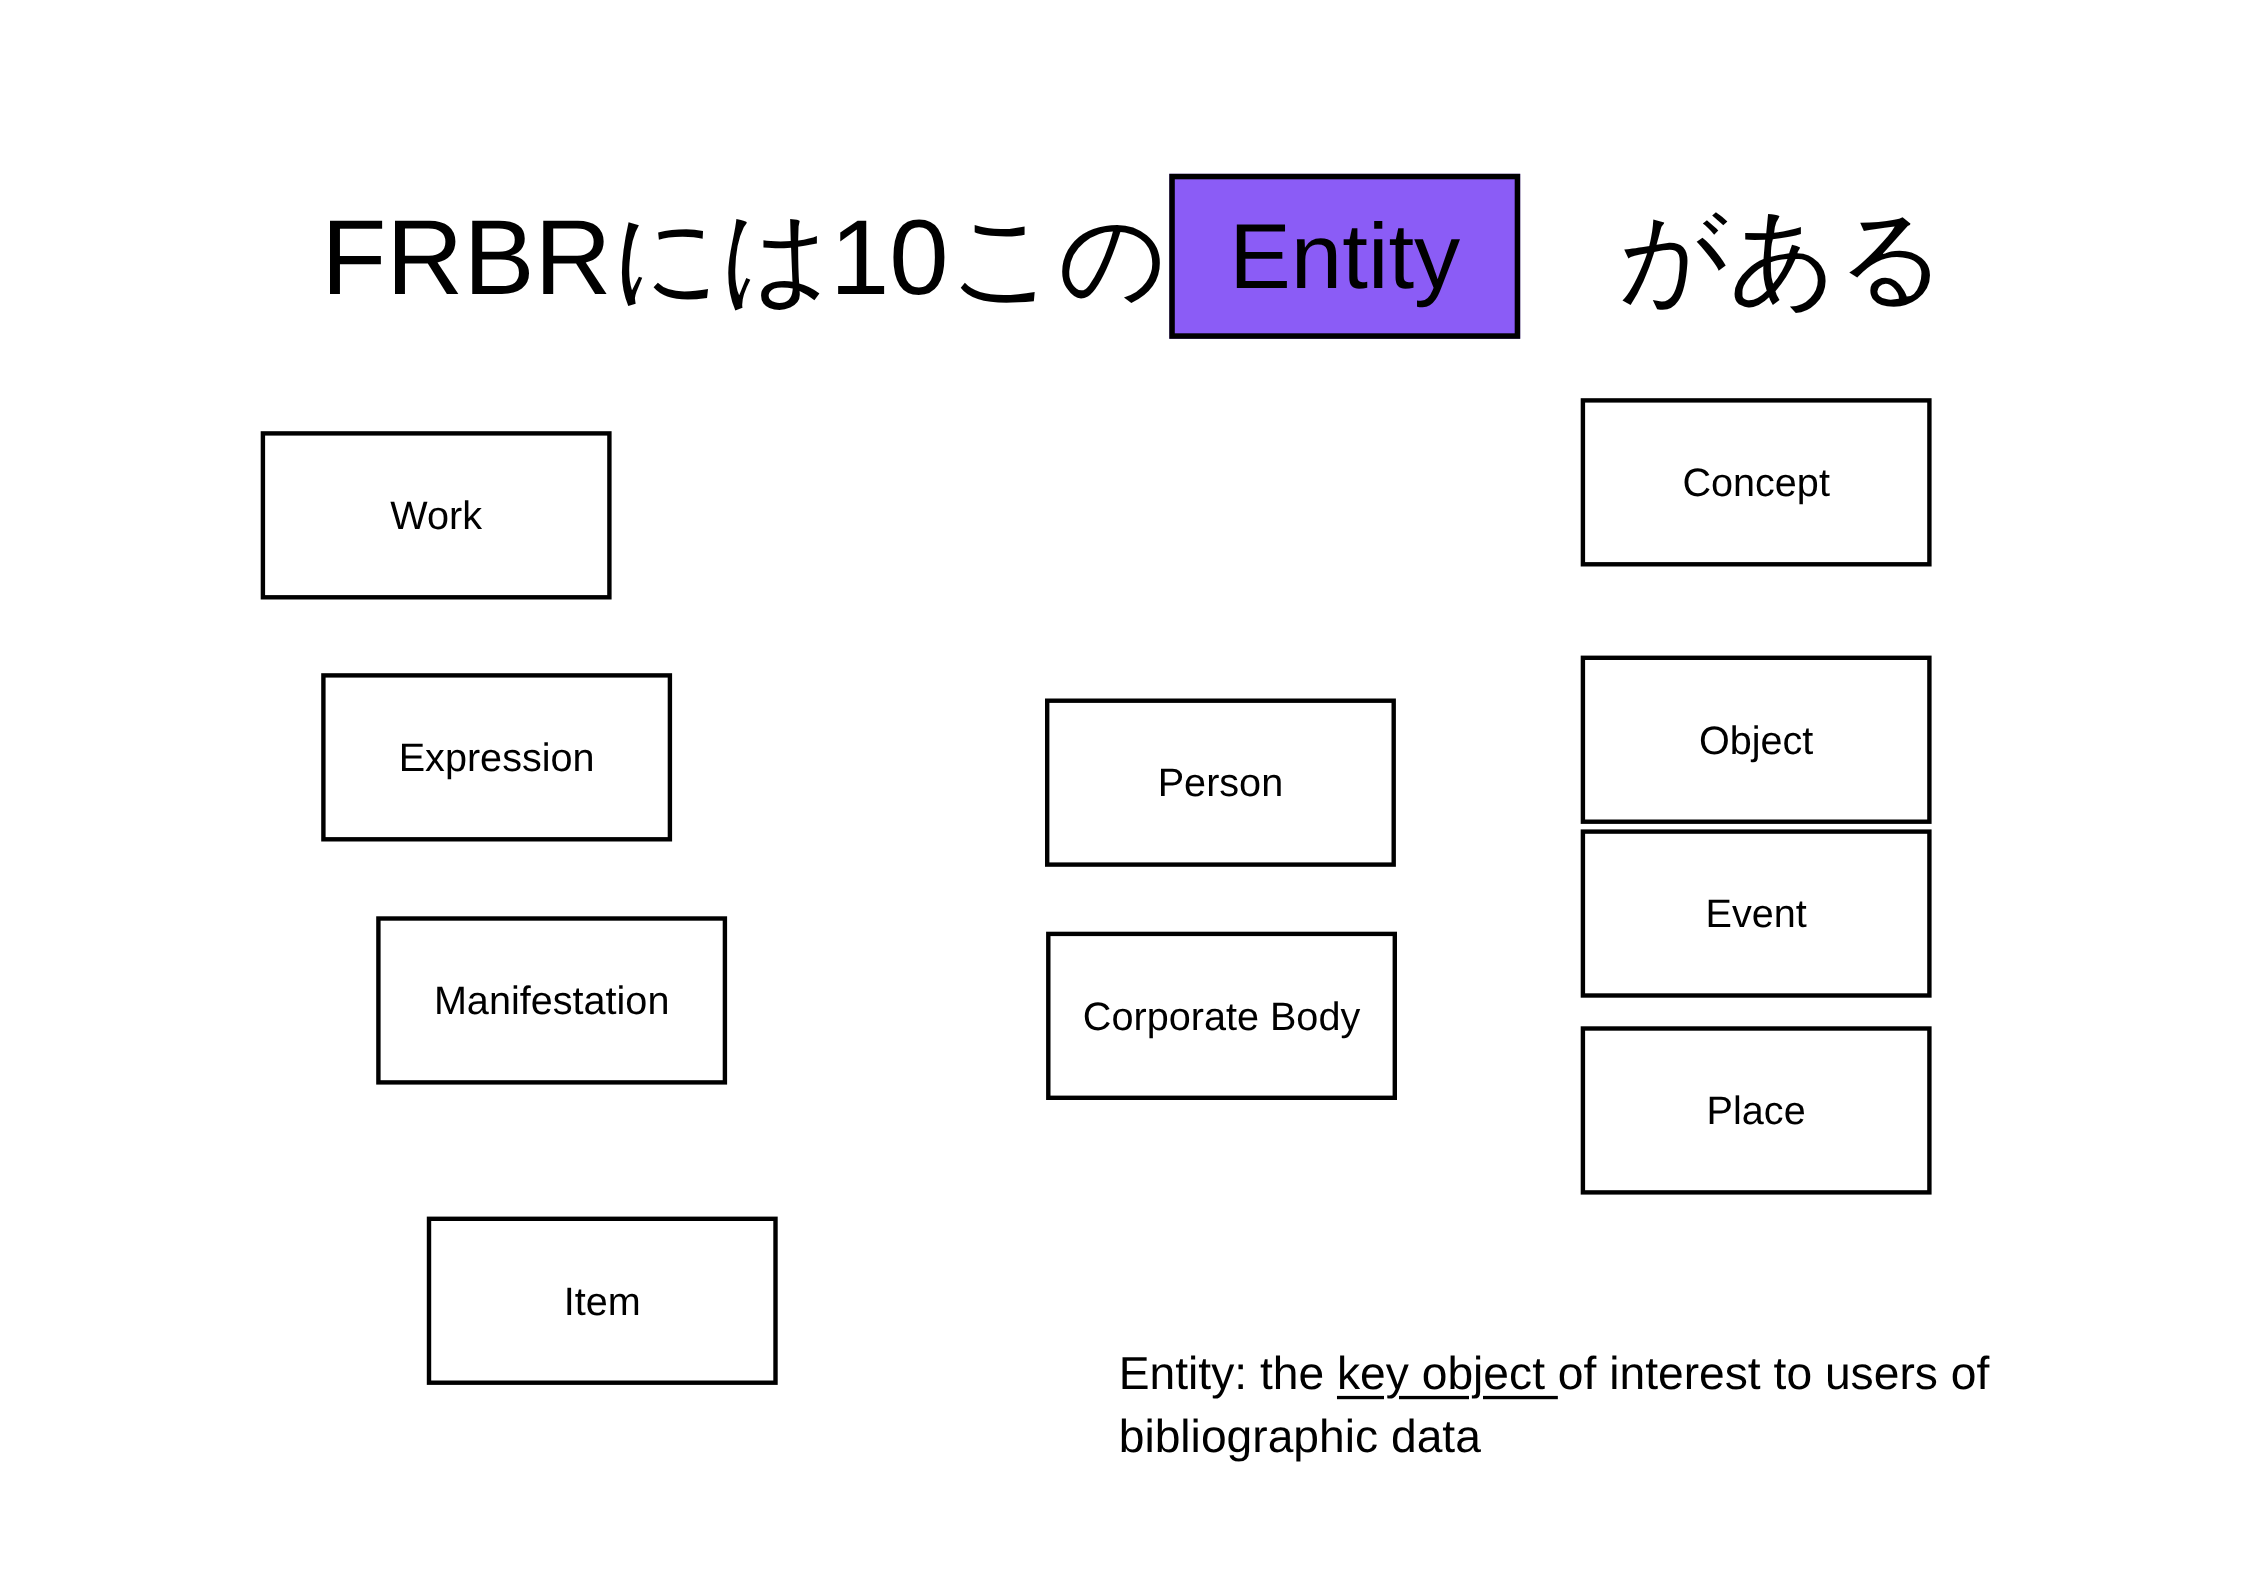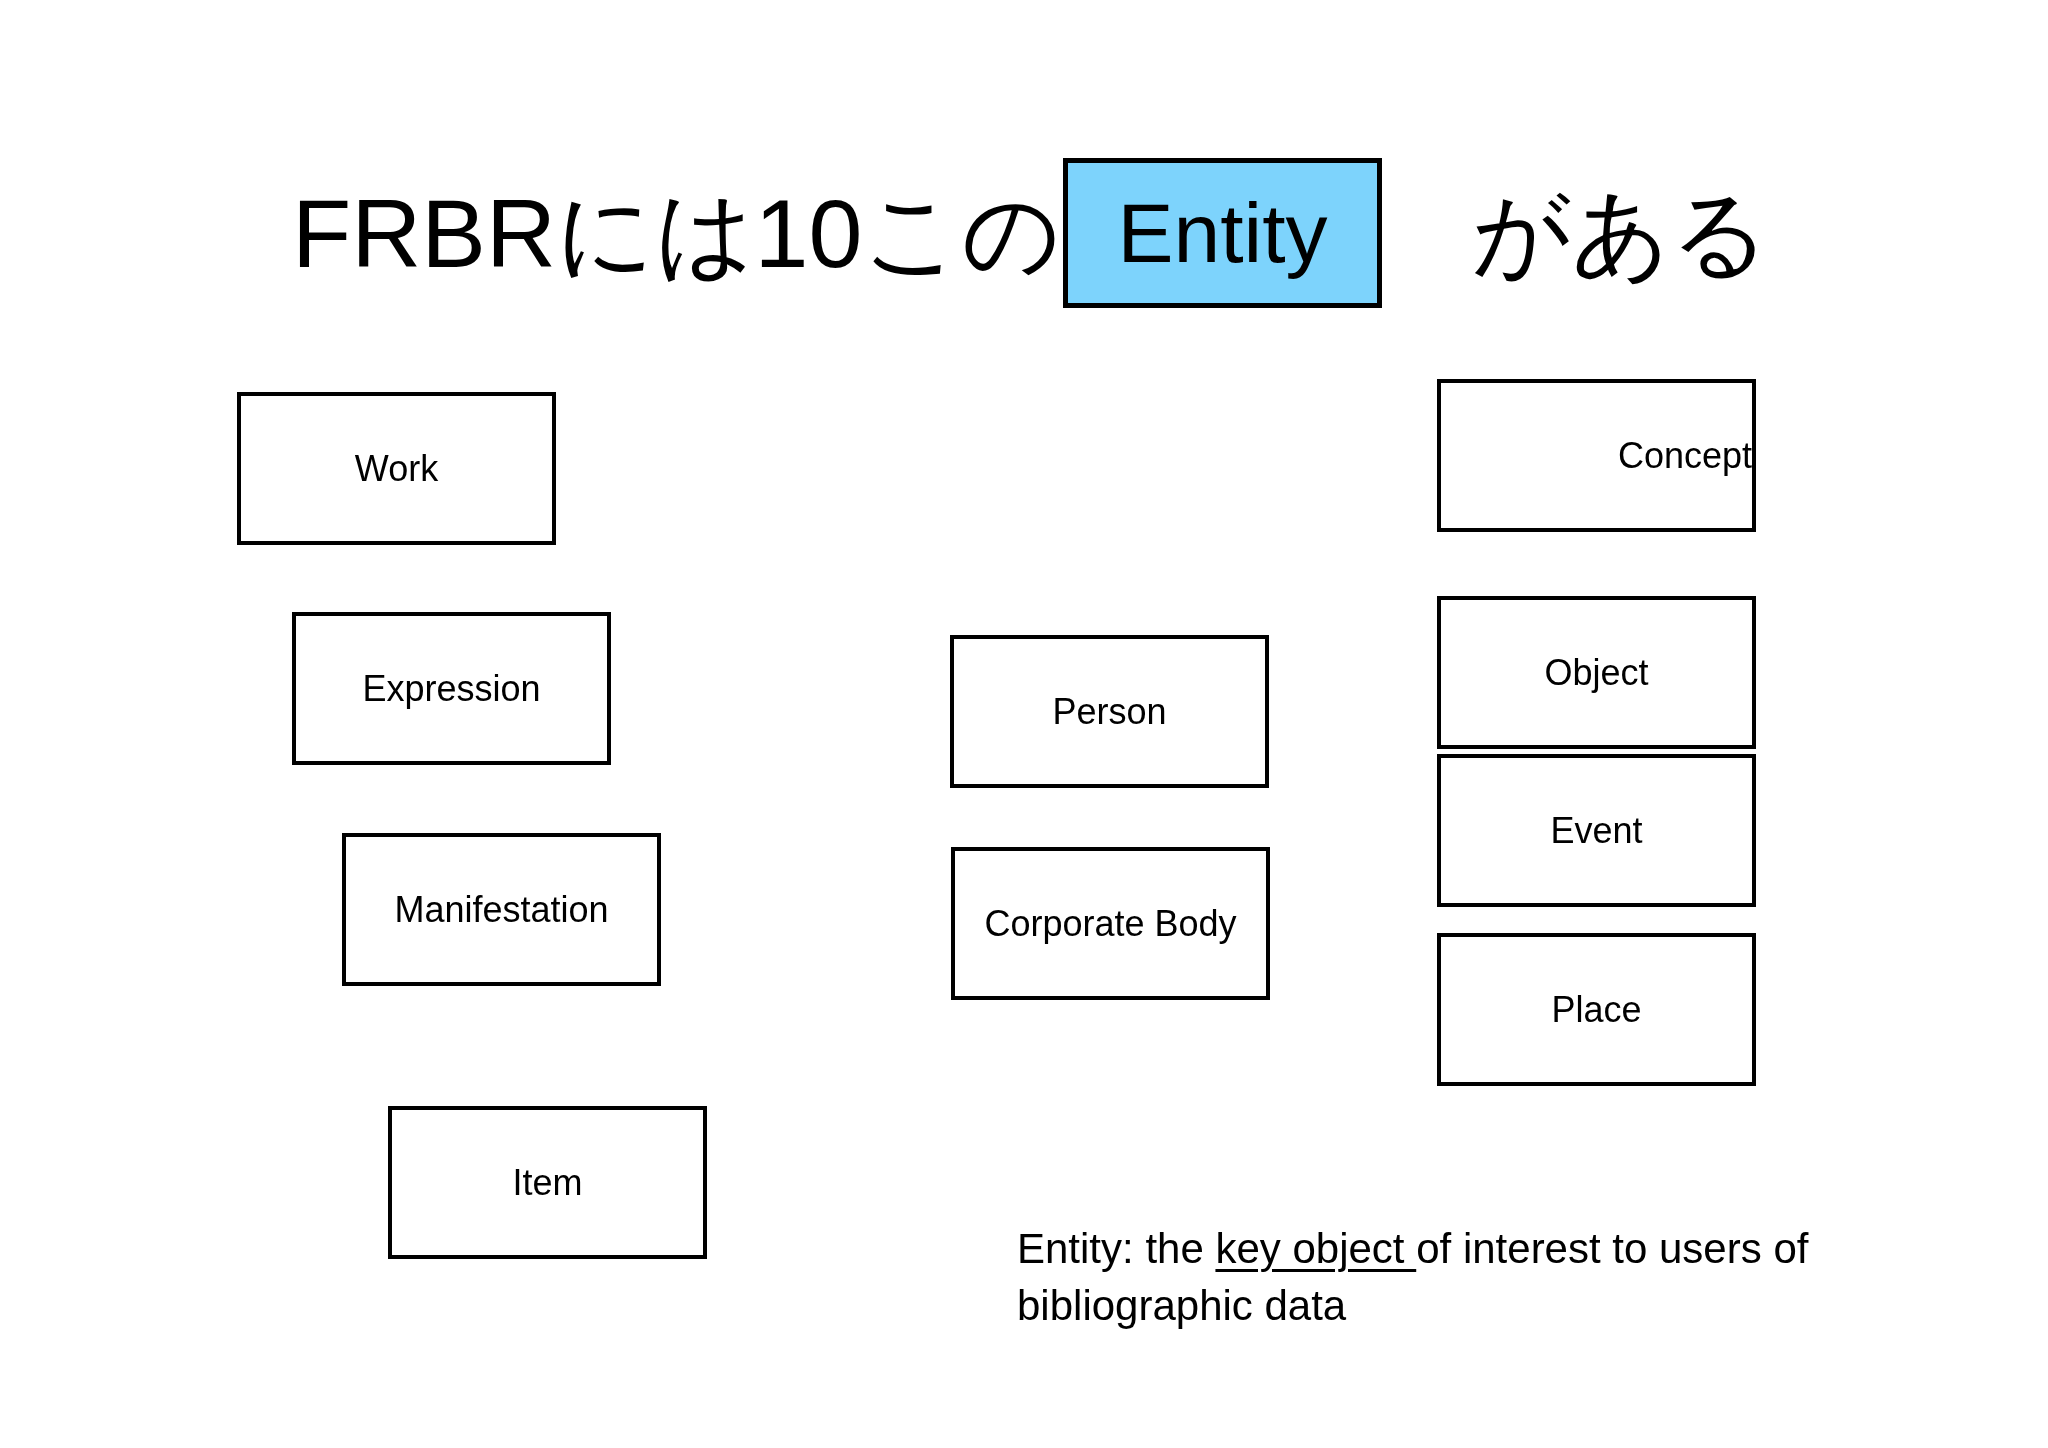--- a/index.html
+++ b/index.html
@@ -28,21 +28,21 @@
   .title-pre  { right: 1008px; }   
   .title-post { left: 1472px; }
   .entity-title-box {
     position: absolute;
     left: 1063px;
     top: 158px;
     width: 319px;
     height: 150px;
     border: 5px solid #000000;
     box-sizing: border-box;
-    background: #7dd3fc;
+    background: #8b5cf6;
     display: flex;
     align-items: center;
     justify-content: center;
     font-size: 84px;
     line-height: 1;
   }
   .ebox {
     position: absolute;
     width: 319px;
     height: 153px;
@@ -58,21 +58,21 @@
   }
   
   .box-work          { left: 237px;  top: 392px;  }
   .box-expression    { left: 292px;  top: 612px;  }
   .box-manifestation { left: 342px;  top: 833px;  }
   .box-item          { left: 388px;  top: 1087px; margin-top: 19px; }
   
   .box-person         { left: 950px; top: 635px; }
   .box-corporate-body { left: 951px; top: 847px; }
   
-  .box-concept { left: 1437px; top: 379px; justify-content: flex-end; }
+  .box-concept { left: 1437px; top: 362px; }
   .box-object  { left: 1437px; top: 568px; margin-top: 28px; }
   .box-event   { left: 1437px; top: 754px; }
   .box-place   { left: 1437px; top: 933px; }
   .caption {
     position: absolute;
     left: 1017px;
     top: 1220px;
     font-size: 42px;
     line-height: 57px;
     color: #000000;

